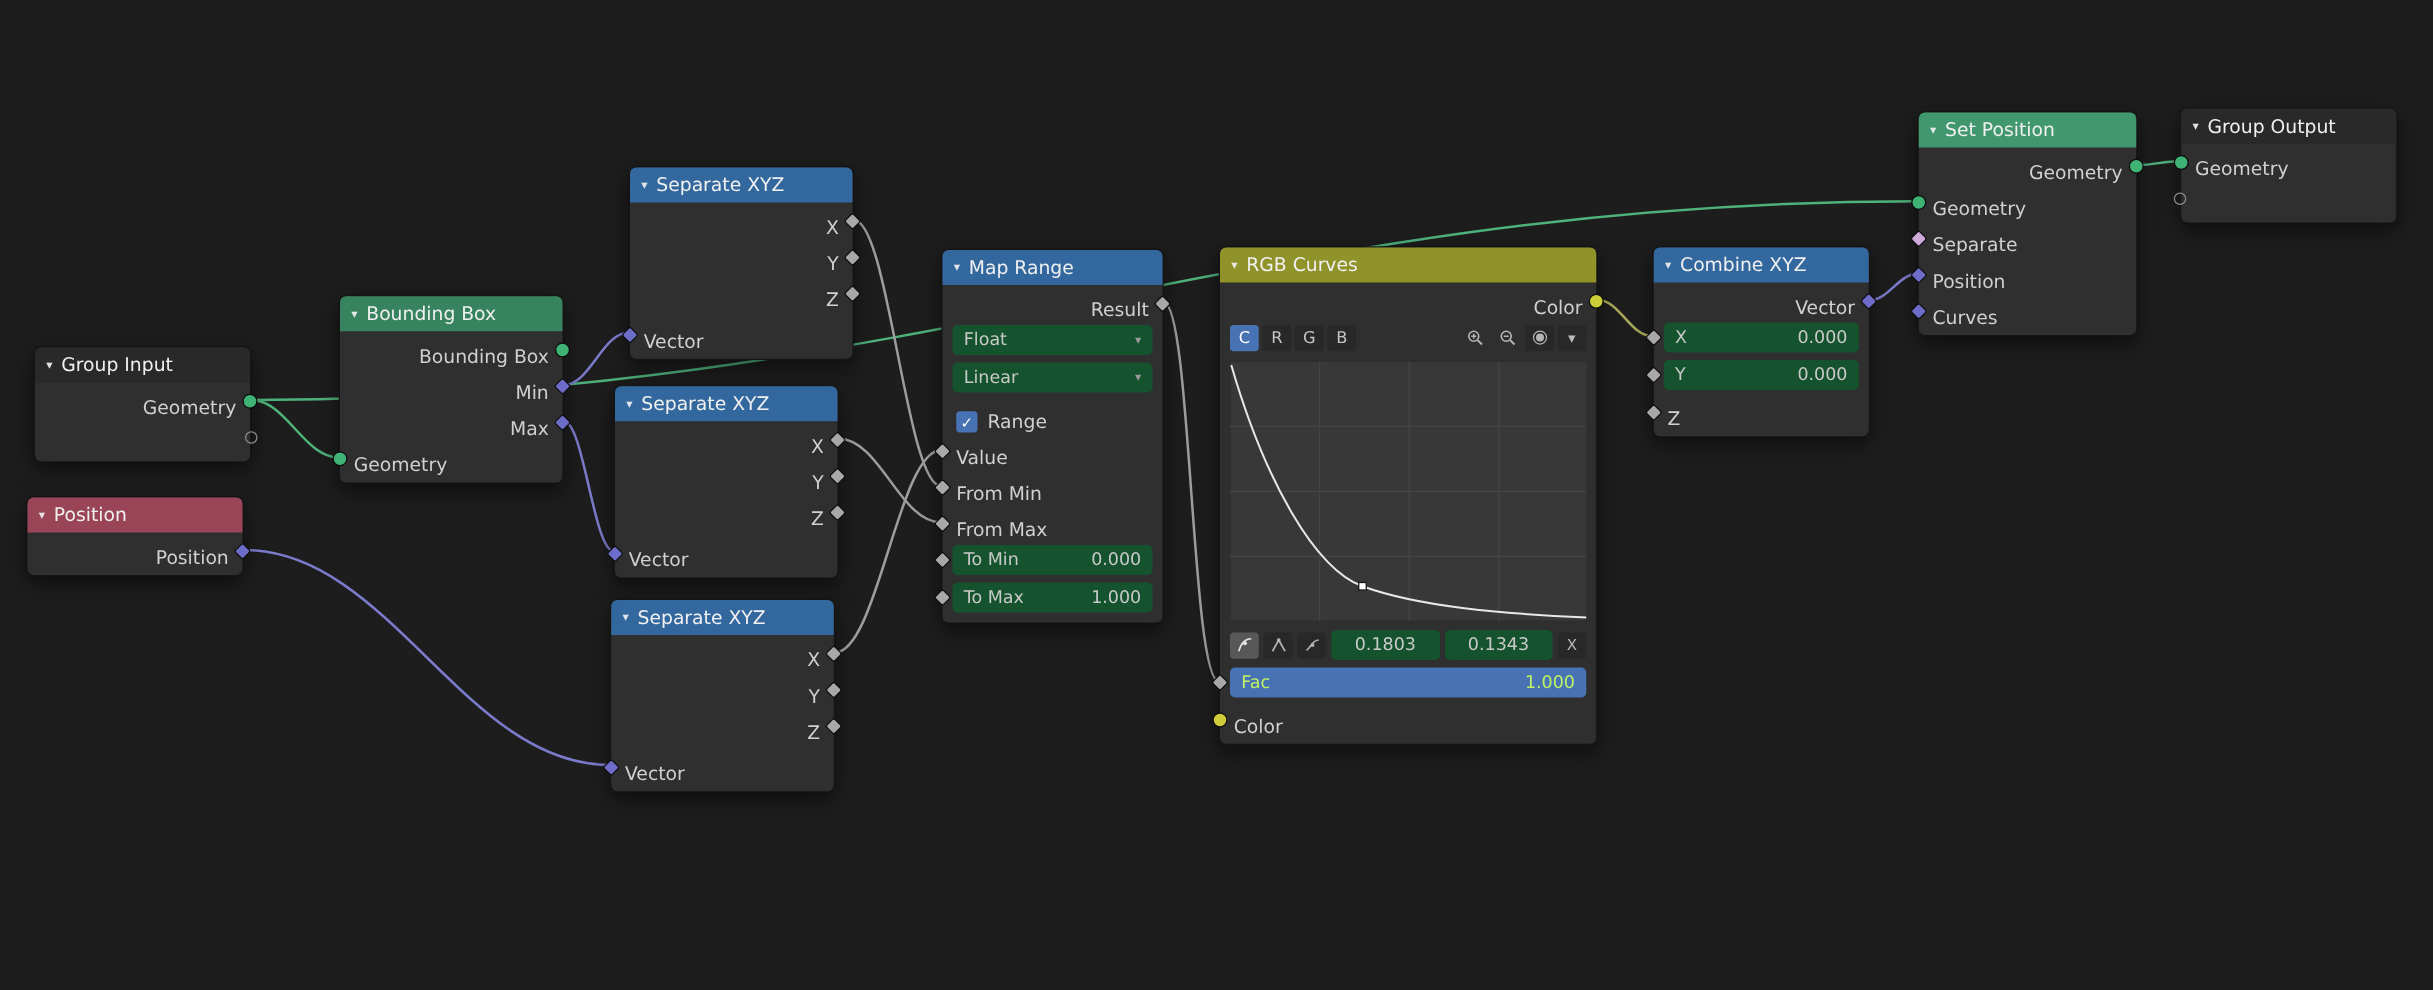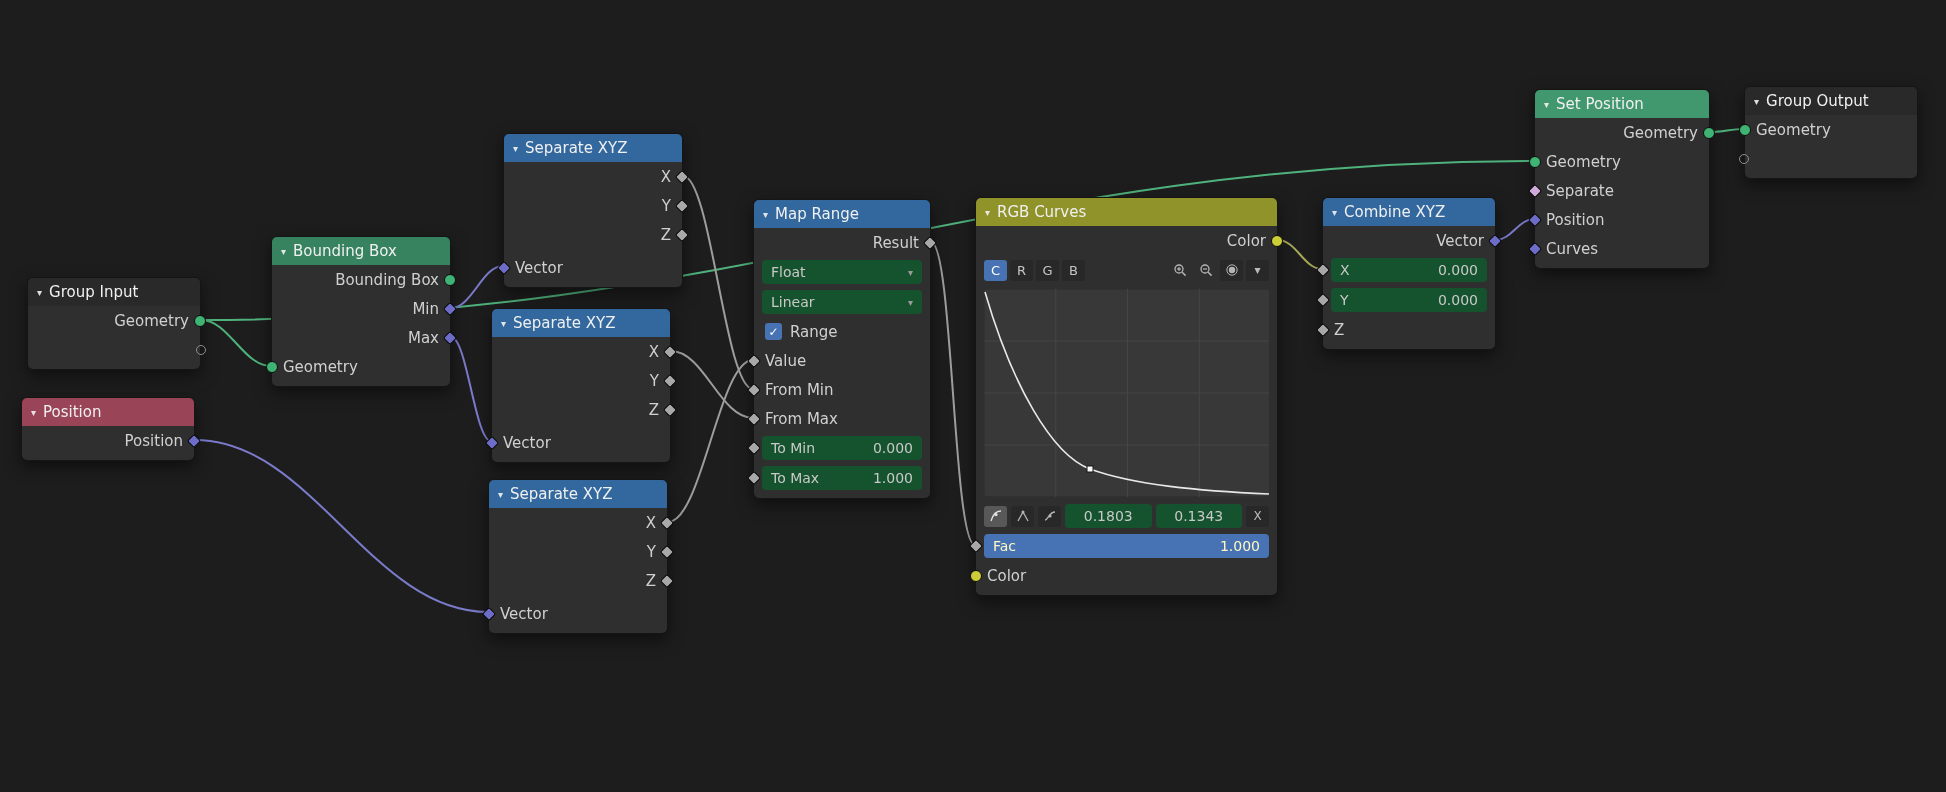--- a/index.html
+++ b/index.html
@@ -19,21 +19,21 @@
   .node-header{height:28px;display:flex;align-items:center;gap:7px;padding:0 9px;
         border-radius:5px 5px 0 0;color:#f0f0f0;font-size:15px;white-space:nowrap}
   .chev{font-size:10px;opacity:.92}
   .h-dark{background:#292929}
   .h-red{background:#9a4458}
   .h-green{background:#38835f}
   .h-green2{background:#42986e}
   .h-blue{background:#33689f}
   .h-olive{background:#90922a}
 
-  .row{position:relative;height:29px;display:flex;align-items:center;padding:0 11px;white-space:nowrap}
+  .row{position:relative;height:29px;display:flex;align-items:flex-end;padding:0 11px;white-space:nowrap}
   .row.out{justify-content:flex-end}
   .frow{position:relative;height:30px;display:flex;align-items:center;padding:0 8px;gap:4px}
   .spacer4{height:4px}
   .grow{flex:1}
 
   .socket{position:absolute;top:calc(50% - 6px);width:12px;height:12px;
         border:1.5px solid #0d0d0d;border-radius:50%;z-index:3}
   .socket.in{left:-6px}
   .socket.out{right:-6px}
   .socket.diamond{width:10px;height:10px;top:calc(50% - 5px);border-radius:2px;transform:rotate(45deg)}
@@ -44,21 +44,21 @@
   .s-vec{background:#6d6dc9}
   .s-flt{background:#a8a8a8}
   .s-col{background:#cdcd38}
   .s-bool{background:#cfaada}
 
   .field{flex:1;height:24px;background:#14532d;border-radius:4px;display:flex;align-items:center;
         justify-content:space-between;padding:0 9px;font-size:14px;color:#c9c9c9}
   .field .dd-arrow{font-size:10px;color:#9a9a9a}
   .field.center{justify-content:center}
   .slider{flex:1;height:24px;background:#4772b3;border-radius:4px;display:flex;align-items:center;
-        justify-content:space-between;padding:0 9px;font-size:14px;color:#fef9c3}
+        justify-content:space-between;padding:0 9px;font-size:14px;color:#bef264}
   .checkbox{width:17px;height:17px;background:#4772b3;border-radius:3px;display:flex;align-items:center;
         justify-content:center;color:#fff;font-size:12px;margin-right:8px;flex:none}
   .chanbtn{width:23px;height:21px;background:#282828;border-radius:3px;display:flex;align-items:center;
         justify-content:center;font-size:13px;color:#c5c5c5;flex:none}
   .chanbtn.active{background:#4772b3;color:#fff}
   .iconbtn{min-width:23px;height:21px;background:#282828;border-radius:3px;display:flex;align-items:center;
         justify-content:center;color:#bbb;font-size:12px;flex:none;padding:0 3px}
   .iconbtn.ghost{background:transparent}
   .iconbtn.active{background:#585858;color:#eee}
   .chanrow{position:relative;height:30px;display:flex;align-items:center;gap:3px;padding:0 8px}

